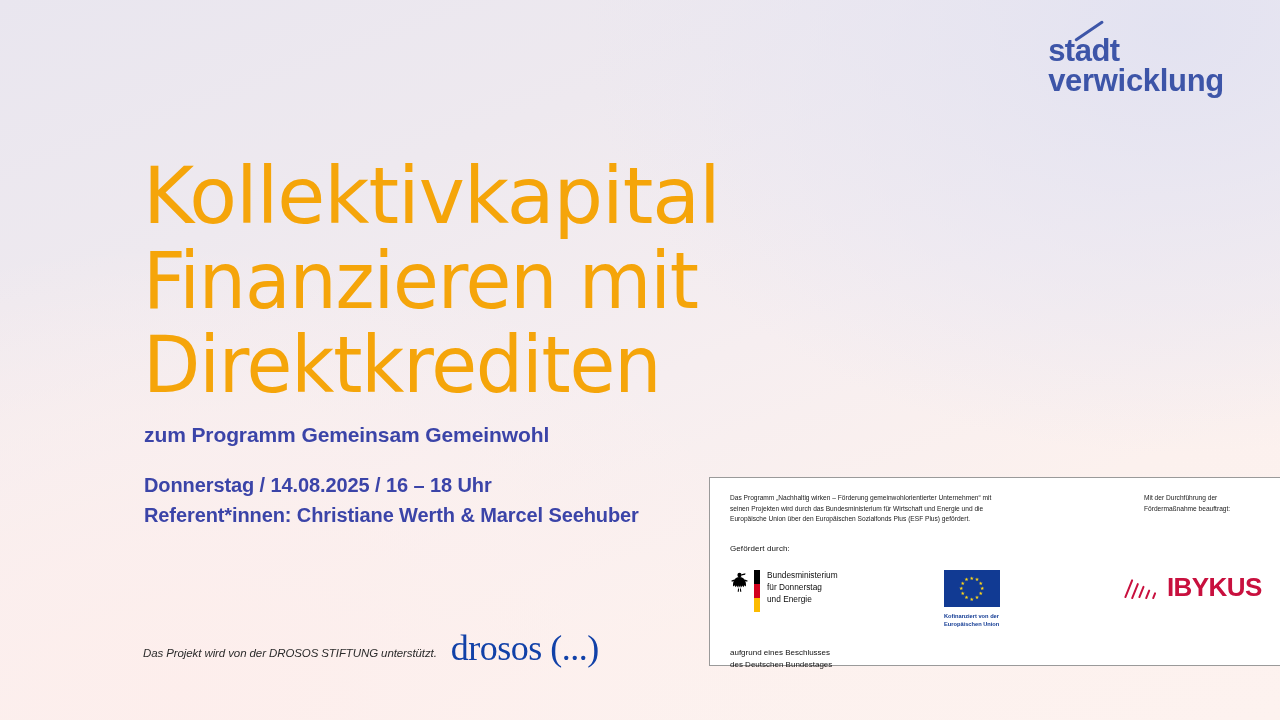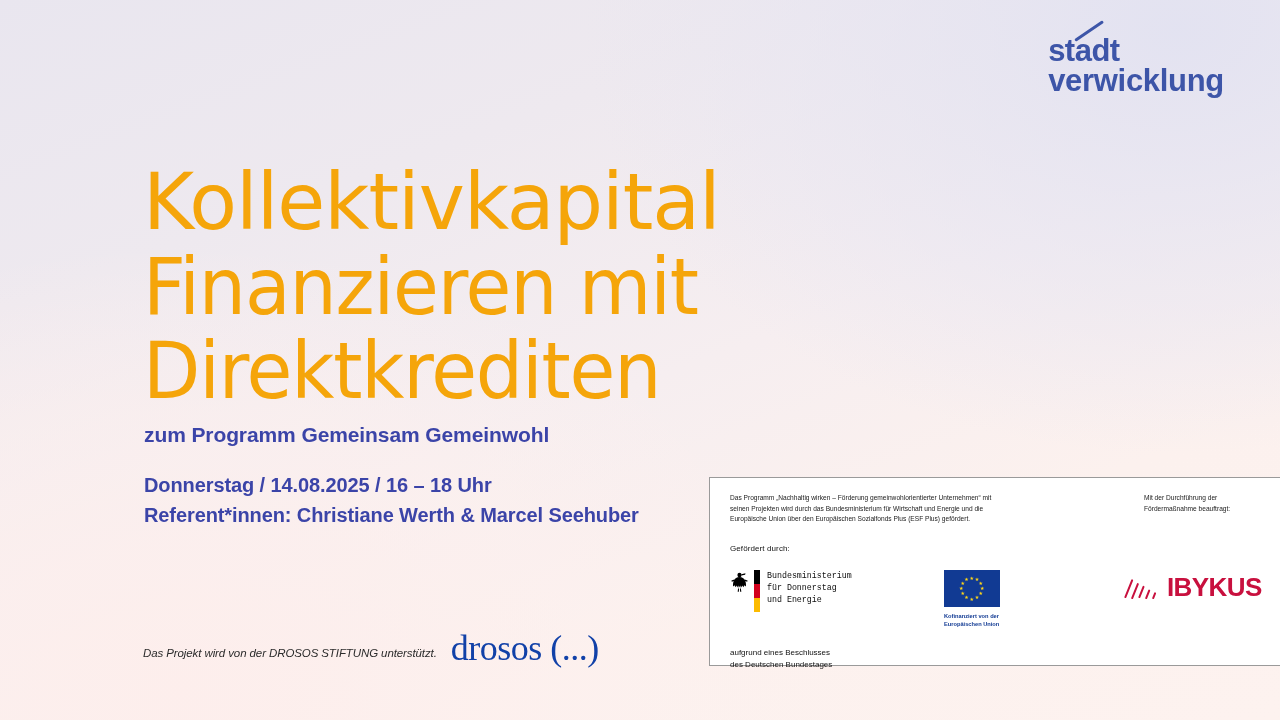--- a/index.html
+++ b/index.html
@@ -24,21 +24,21 @@
   }
   .brand-line1 { font-size:31px; position:relative; display:inline-block; padding-right:2px; }
   .brand-line2 { font-size:31px; display:block; margin-top:1px; letter-spacing:-0.3px;}
   .brand-slash {
     position:absolute; left:36%; top:10%; width:34px; height:3px;
     background:#3d55a8; transform:rotate(-34deg); transform-origin:left center;
     border-radius:2px;
   }
 
   
-  .title-block { position:absolute; left:143px; top:163px; }
+  .title-block { position:absolute; left:143px; top:157px; }
   .title-1 {
     font-size:78px; color:#f5a50a; font-weight:400;
     line-height:1.0; letter-spacing:-1px;
     font-family:"DejaVu Sans", sans-serif;
   }
   .title-2 {
     font-size:78px; color:#f5a50a; font-weight:400;
     line-height:1.08; letter-spacing:-1.2px; margin-top:4px;
     font-family:"DejaVu Sans", sans-serif;
     transform:scaleX(0.955); transform-origin:left center;
@@ -83,21 +83,21 @@
   .logo-row { display:flex; align-items:flex-start; margin-top:17px; }
 
   
   .bmwk { display:flex; align-items:flex-start; width:190px; }
   .eagle { width:19px; height:21px; margin-right:5px; margin-top:1px; }
   .flagbar { width:6px; margin-right:7px; }
   .flagbar i { display:block; height:14px; }
   .fb-black { background:#000; }
   .fb-red { background:#d2001c; }
   .fb-gold { background:#fcbb00; }
-  .bmwk-txt { font-size:8.3px; line-height:1.42; color:#0d0d0d;font-family:Liberation Mono, monospace; }
+  .bmwk-txt { font-size:8.3px; line-height:1.42; color:#0d0d0d; }
 
   
   .eu { width:140px; display:flex; flex-direction:column; align-items:flex-start; margin-left:24px; }
   .eu-flag {
     width:56px; height:37px; background:#113a93; position:relative;
   }
   .eu-star { position:absolute; color:#ffd617; font-size:5px; line-height:1; }
   .eu-cap {
     font-size:5.7px; font-weight:700; line-height:1.45;
     color:#113a93; margin-top:5px; max-width:70px;

